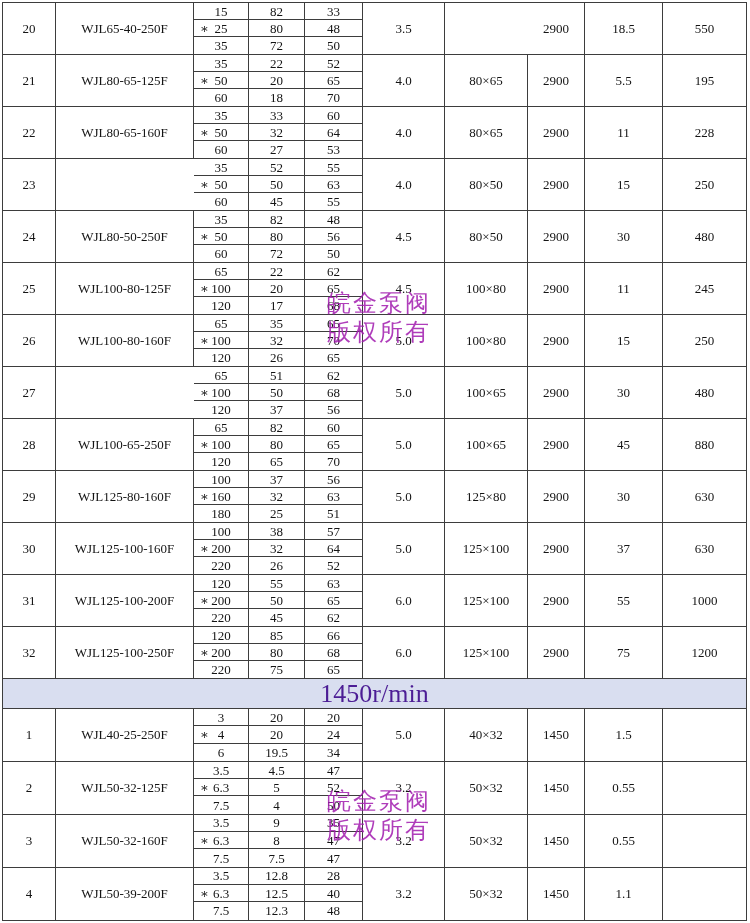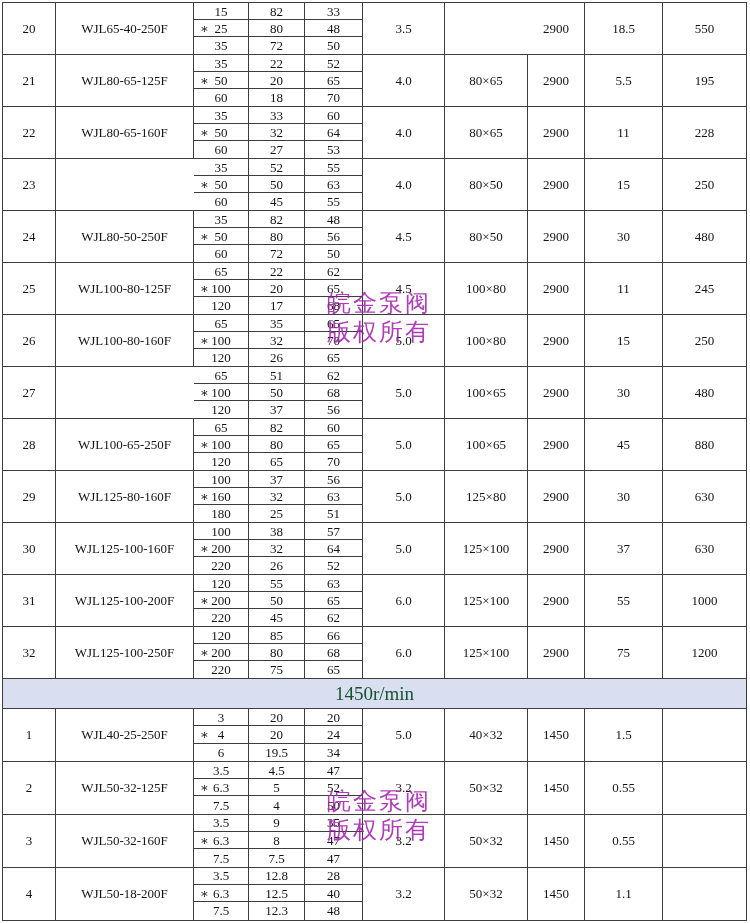--- a/index.html
+++ b/index.html
@@ -46,22 +46,22 @@
     position:absolute;left:6px;top:50%;transform:translateY(-50%);
     font-size:13px;
   }
   .band{
     height:29px;
     border-bottom:1px solid #3d3d3d;
     background:#d9def0;
     display:flex;align-items:center;justify-content:center;
   }
   .band span{
-    color:#14532d;
-    font-size:19px;
+    color:#4c1d95;
+    font-size:26px;
     line-height:1;
   }
   .wm{
     position:absolute;
     z-index:5;
     pointer-events:none;
     color:#a21caf;
     opacity:0.85;
     font-size:24px;
     letter-spacing:2px;
@@ -886,21 +886,21 @@
         </div>
         <div class="c c-weight">
           <span></span>
         </div>
       </div>
       <div class="row">
         <div class="c c-no">
           <span>4</span>
         </div>
         <div class="c c-model">
-          <span>WJL50-18-200F</span>
+          <span>WJL50-39-200F</span>
         </div>
         <div class="c c-q0 bb">
           <span>3.5</span>
         </div>
         <div class="c c-h0 bb">
           <span>12.8</span>
         </div>
         <div class="c c-e0 bb">
           <span>28</span>
         </div>

